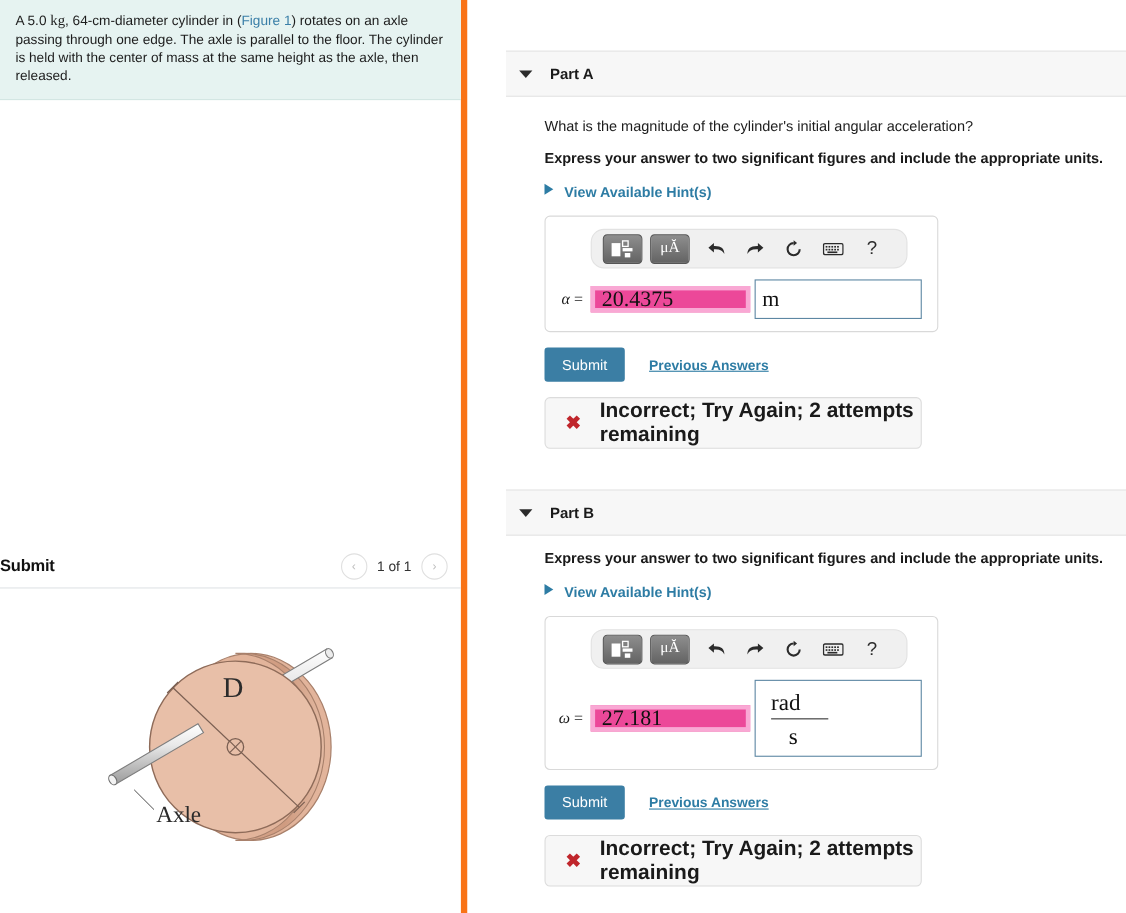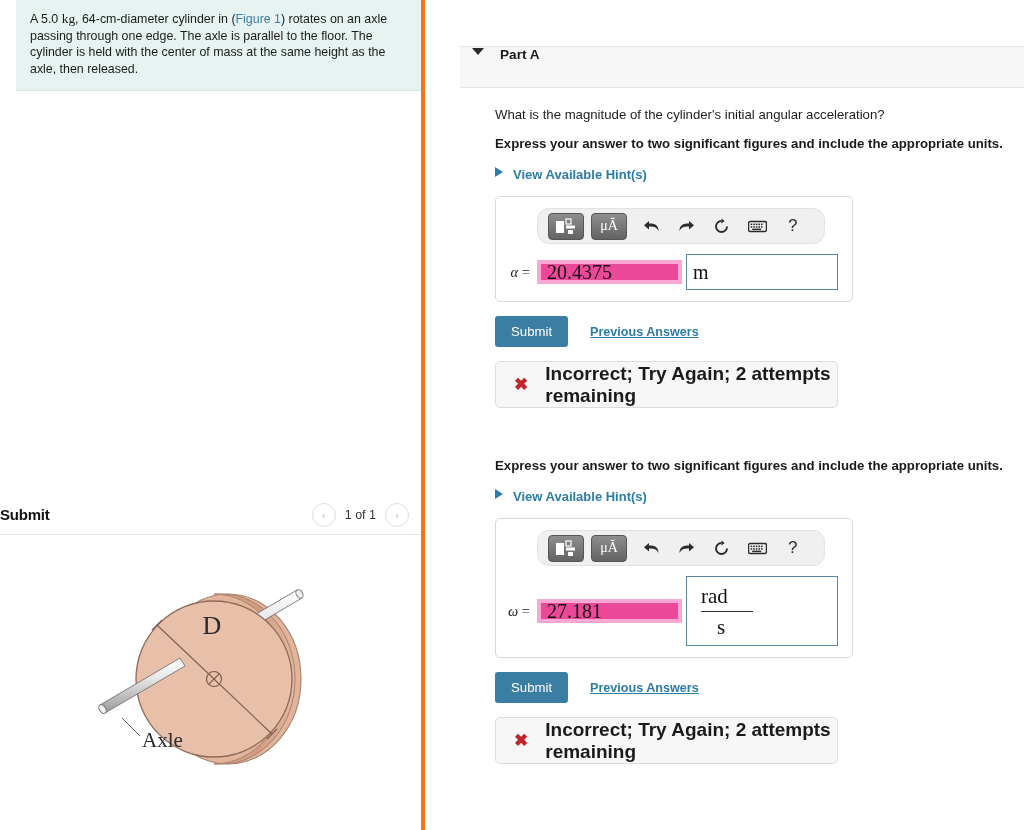--- a/index.html
+++ b/index.html
@@ -12,25 +12,24 @@
     overflow: hidden;
     position: relative;
   }
 
   
   #page { display: flex; width: 1024px; height: 830px; }
 
   #left-panel {
     width: 425px;
     height: 830px;
-    border-right: 4px solid #f97316;
+    border-right: 6px solid #f97316;
     position: relative;
     background: #fff;
     flex: 0 0 425px;
-    padding-left: 16px;
   }
 
   #right-panel {
     flex: 1 1 auto;
     height: 830px;
     background: #fff;
     overflow: hidden;
     position: relative;
   }
 
@@ -92,21 +91,21 @@
     overflow: hidden;
   }
 
   
   .part-header {
     background: #f7f7f7;
     border-top: 1px solid #e4e4e4;
     border-bottom: 1px solid #e4e4e4;
     height: 42px;
     display: flex;
-    align-items: flex-start;
+    align-items: center;
     padding-left: 12px;
     margin-left: 35px;
   }
   .caret {
     width: 0; height: 0;
     border-left: 6px solid transparent;
     border-right: 6px solid transparent;
     border-top: 7px solid #2b2b2b;
     margin-right: 16px;
     margin-top: 1px;
@@ -453,20 +452,24 @@
         <div class="prev-answers">Previous Answers</div>
       </div>
 
       <div class="feedback">
         <div class="fb-x">✖</div>
         <div class="fb-text">Incorrect; Try Again; 2 attempts remaining</div>
       </div>
     </div>
 
     <div style="height:37px;"></div>
+    <div class="part-header">
+      <div class="caret"></div>
+      <div class="part-label">Part B</div>
+    </div>
 
     <div class="part-body">
       <div class="express-text">Express your answer to two significant figures and include the appropriate units.</div>
 
       <div class="hints-row">
         <div class="hint-tri"></div>
         <div class="hint-link">View Available Hint(s)</div>
       </div>
 
       <div class="answer-box">

